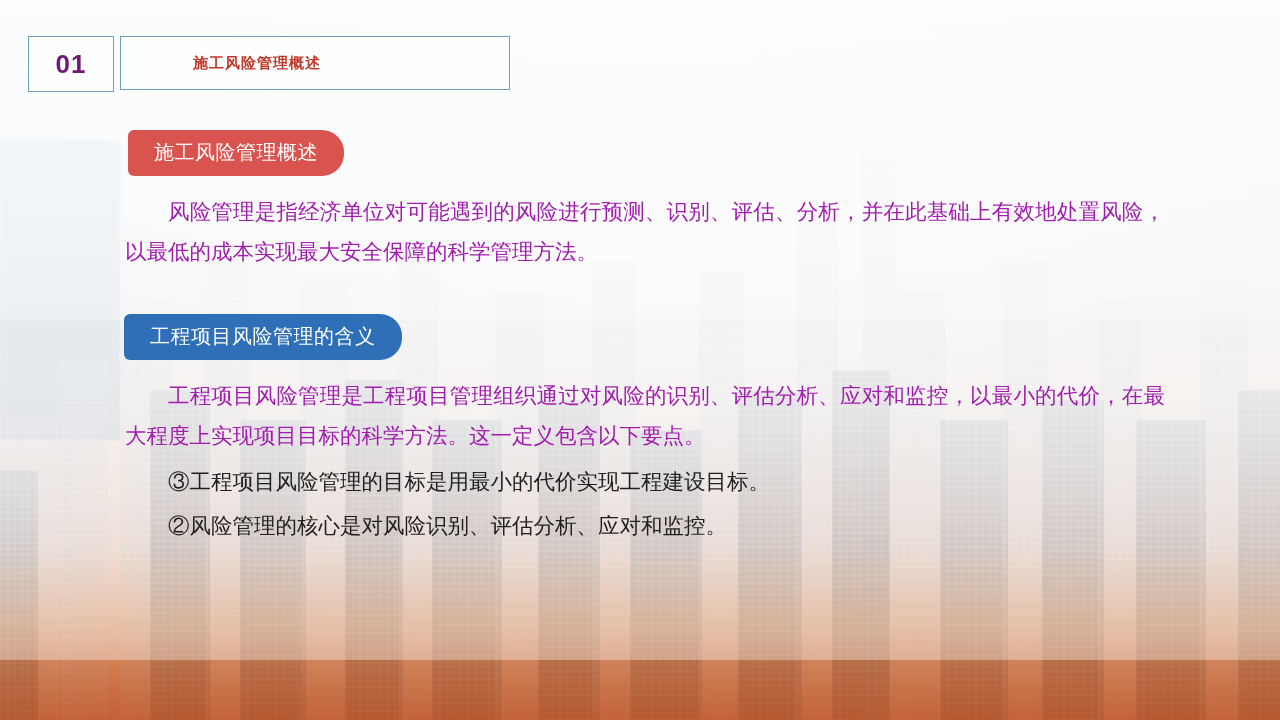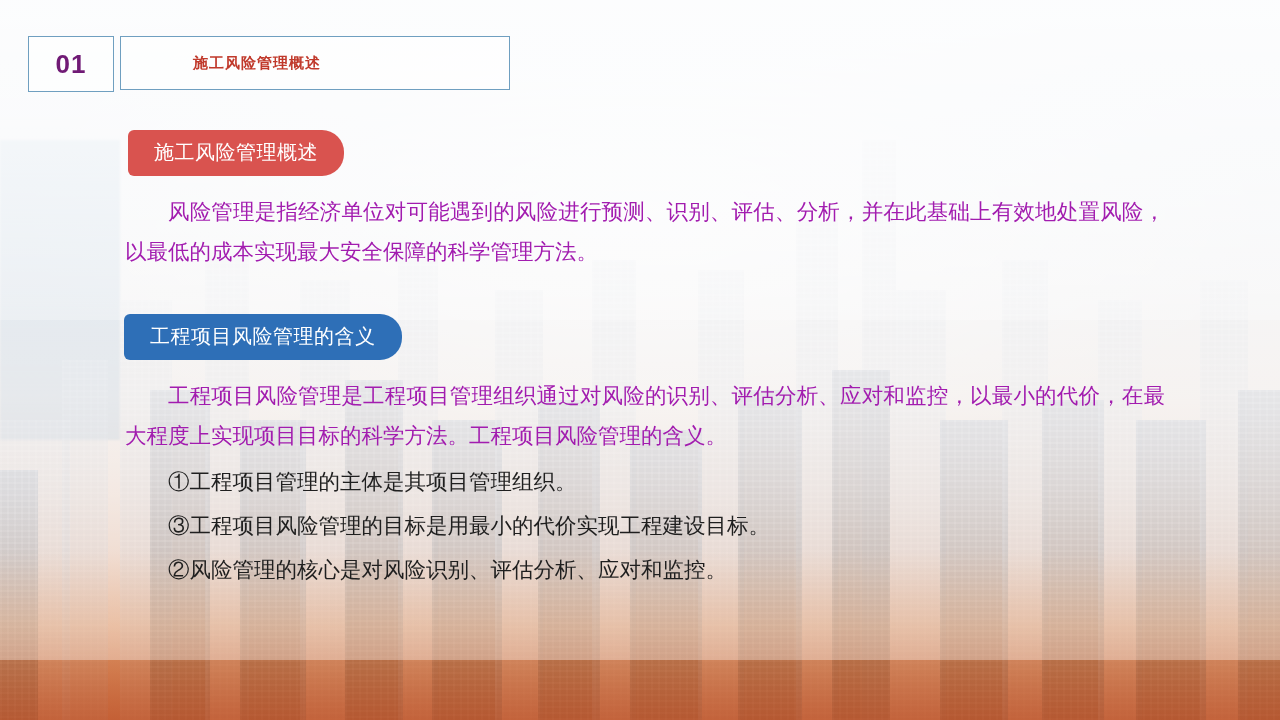--- a/index.html
+++ b/index.html
@@ -263,23 +263,22 @@
   <div class="body-area">
 
     <div class="tag-row-1">
       <span class="tag tag-red">施工风险管理概述</span>
     </div>
     <div class="para indent">风险管理是指经济单位对可能遇到的风险进行预测、识别、评估、分析，并在此基础上有效地处置风险，以最低的成本实现最大安全保障的科学管理方法。</div>
 
     <div class="tag-row-2">
       <span class="tag tag-blue">工程项目风险管理的含义</span>
     </div>
-    <div class="para indent">工程项目风险管理是工程项目管理组织通过对风险的识别、评估分析、应对和监控，以最小的代价，在最大程度上实现项目目标的科学方法。工程项目风险管理的含义。</div>
+    <div class="para indent">工程项目风险管理是工程项目管理组织通过对风险的识别、评估分析、应对和监控，以最小的代价，在最大程度上实现项目目标的科学方法。这一定义包含以下要点。</div>
 
     <div class="bullets">
-      <div class="bullet">①工程项目管理的主体是其项目管理组织。</div>
       <div class="bullet">③工程项目风险管理的目标是用最小的代价实现工程建设目标。</div>
       <div class="bullet">②风险管理的核心是对风险识别、评估分析、应对和监控。</div>
     </div>
   </div>
 
 
 </div>
 
 </body></html>

